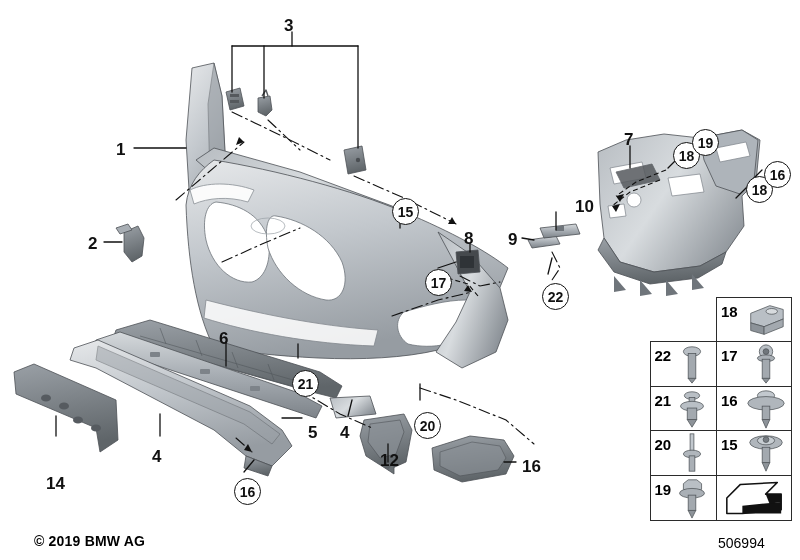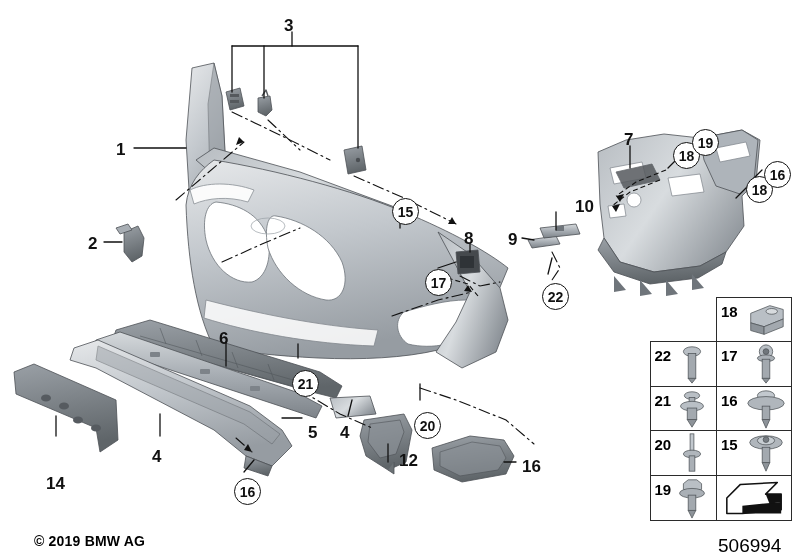--- a/index.html
+++ b/index.html
@@ -23,21 +23,21 @@
          box-sizing:border-box;background:#fff;}
   .lcell.wide{width:76px;}
   .lcell.empty{border:none;background:transparent;}
   .lnum{position:absolute;left:4px;top:5px;font-weight:bold;font-size:15px;}
   .lart{position:absolute;right:3px;top:0;bottom:0;width:44px;}
   .lart svg{width:100%;height:100%;}
 
   
   #copy{position:absolute;left:10px;top:533px;font-weight:bold;font-size:14px;
         letter-spacing:.2px;padding-left:24px;}
-  #partno{position:absolute;left:718px;top:535px;font-size:19px;}
+  #partno{position:absolute;left:718px;top:535px;font-size:14px;}
 </style>
 </head>
 <body>
 
 <div id="stage">
 
   <svg class="layer" viewBox="0 0 800 560">
     <defs>
       <linearGradient id="gA" x1="0" y1="0" x2="0.3" y2="1">
         <stop offset="0" stop-color="#e6e8ea"></stop>
@@ -253,21 +253,21 @@
   <div class="cal" style="left:88px;top:235px;">2</div>
   <div class="cal" style="left:284px;top:17px;">3</div>
   <div class="cal" style="left:152px;top:448px;">4</div>
   <div class="cal" style="left:308px;top:424px;">5</div>
   <div class="cal" style="left:219px;top:330px;">6</div>
   <div class="cal" style="left:624px;top:131px;">7</div>
   <div class="cal" style="left:464px;top:230px;">8</div>
   <div class="cal" style="left:508px;top:231px;">9</div>
   <div class="cal" style="left:548px;top:198px;margin-left:27px;">10</div>
   <div class="cal" style="left:340px;top:424px;">4</div>
-  <div class="cal" style="left:380px;top:452px;margin-left:19px;">12</div>
+  <div class="cal" style="left:380px;top:452px;">12</div>
   <div class="cal" style="left:522px;top:458px;">16</div>
   <div class="cal" style="left:46px;top:447px;margin-top:28px;">14</div>
 
   <div class="calc" style="left:392px;top:198px;">15</div>
   <div class="calc" style="left:234px;top:478px;">16</div>
   <div class="calc" style="left:425px;top:269px;">17</div>
   <div class="calc" style="left:673px;top:142px;">18</div>
   <div class="calc" style="left:746px;top:176px;">18</div>
   <div class="calc" style="left:692px;top:129px;">19</div>
   <div class="calc" style="left:764px;top:161px;">16</div>

